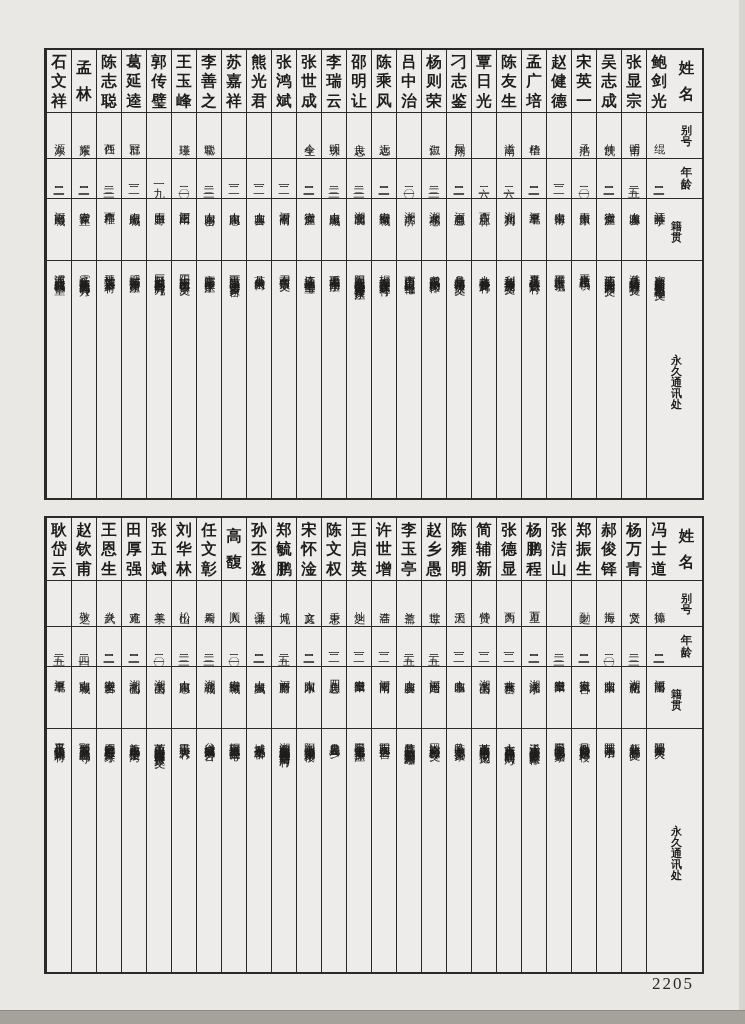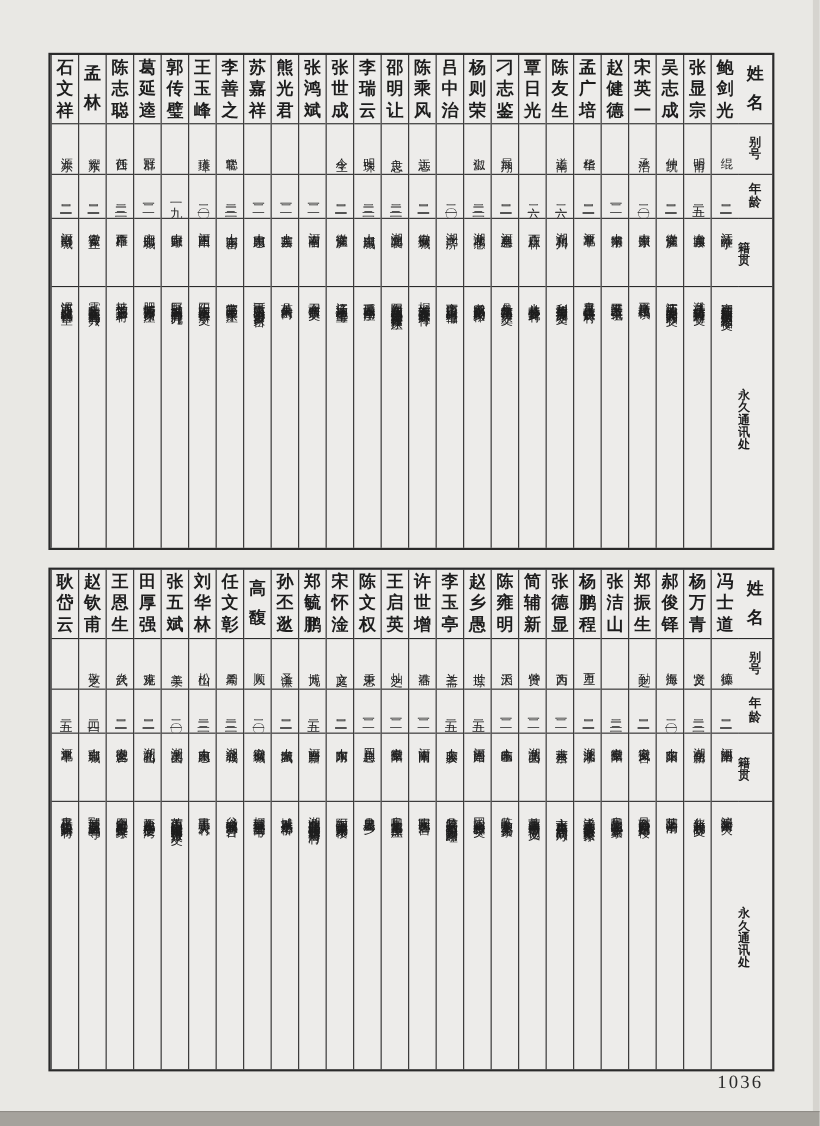--- a/index.html
+++ b/index.html
@@ -1042,16 +1042,16 @@
       </div>
       <div class="cell native">
         <div class="vtxt">河北阜平</div>
       </div>
       <div class="cell addr">
         <div class="vtxt">阜平王快镇魏家峪村</div>
       </div>
     </div>
   </div>
 
-<div class="page-number">1036</div>
+<div class="page-number">2205</div>
 
 <div class="scan-edge-right"></div>
 <div class="scan-edge-bottom"></div>
 
 </body></html>

